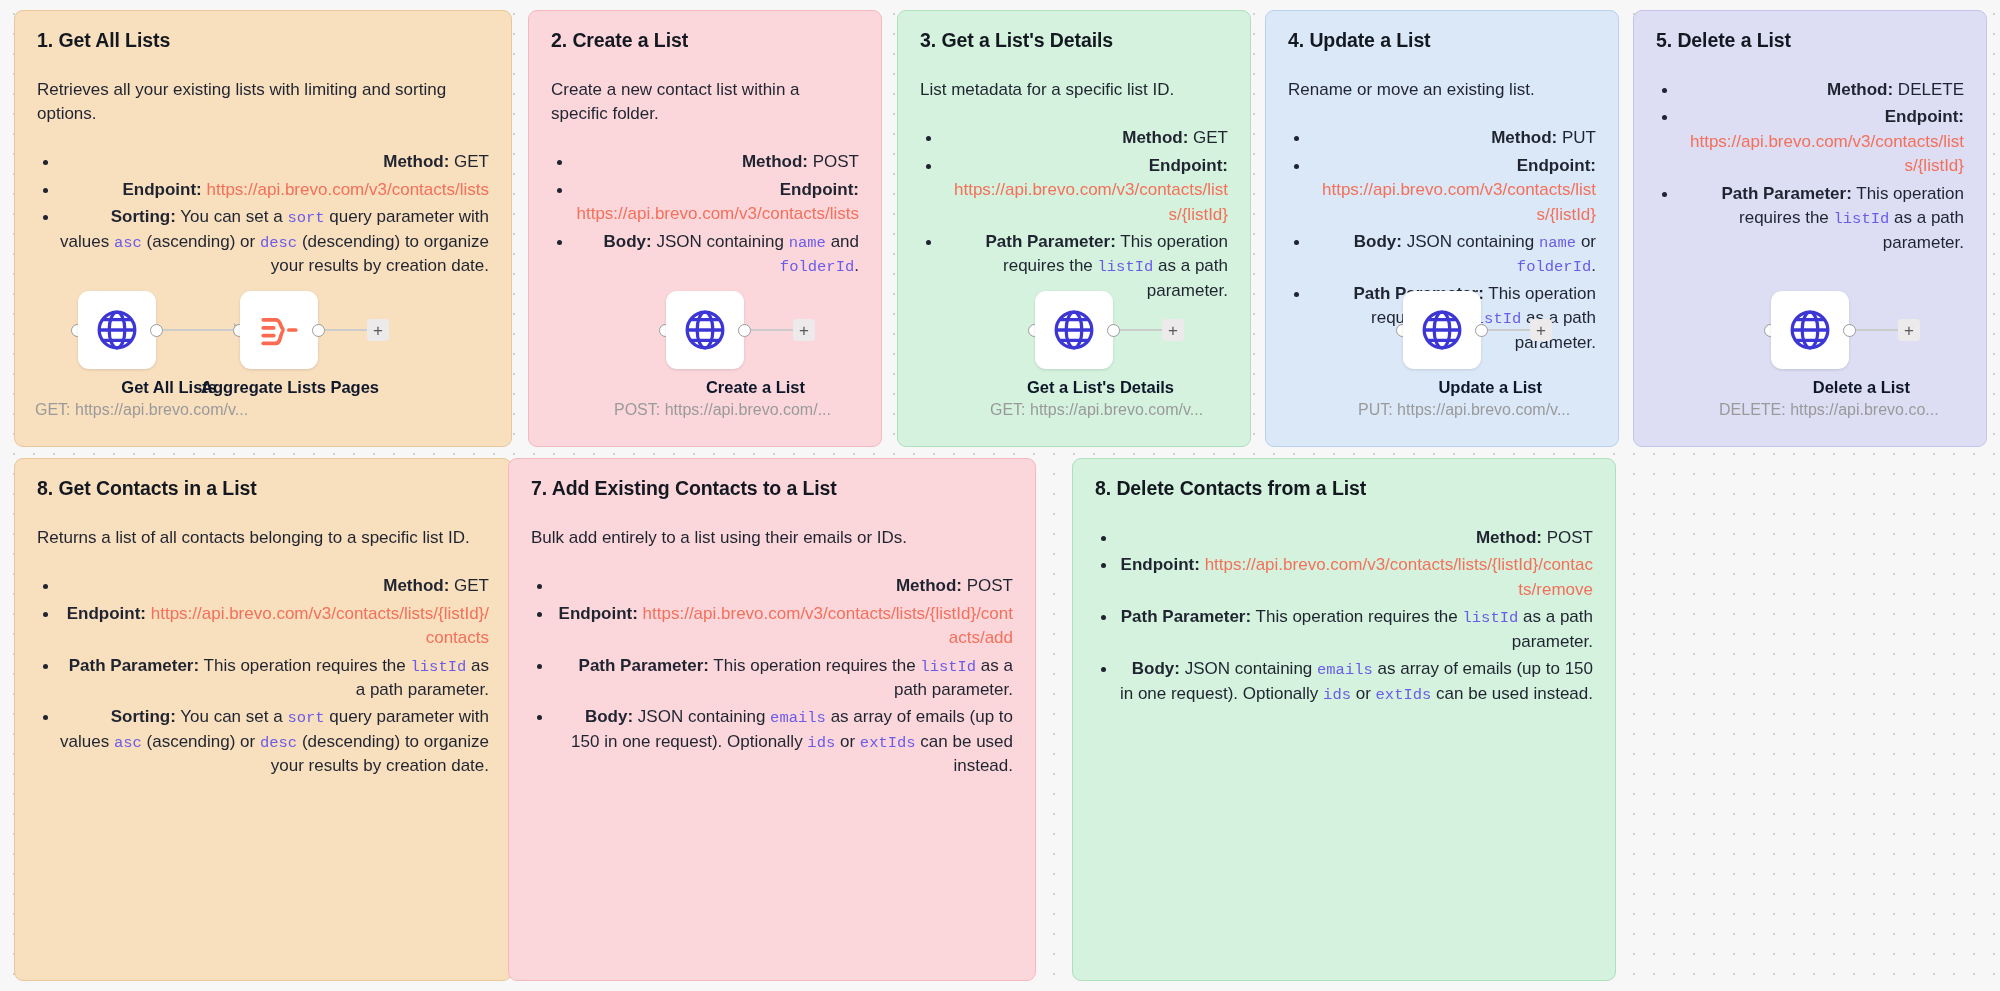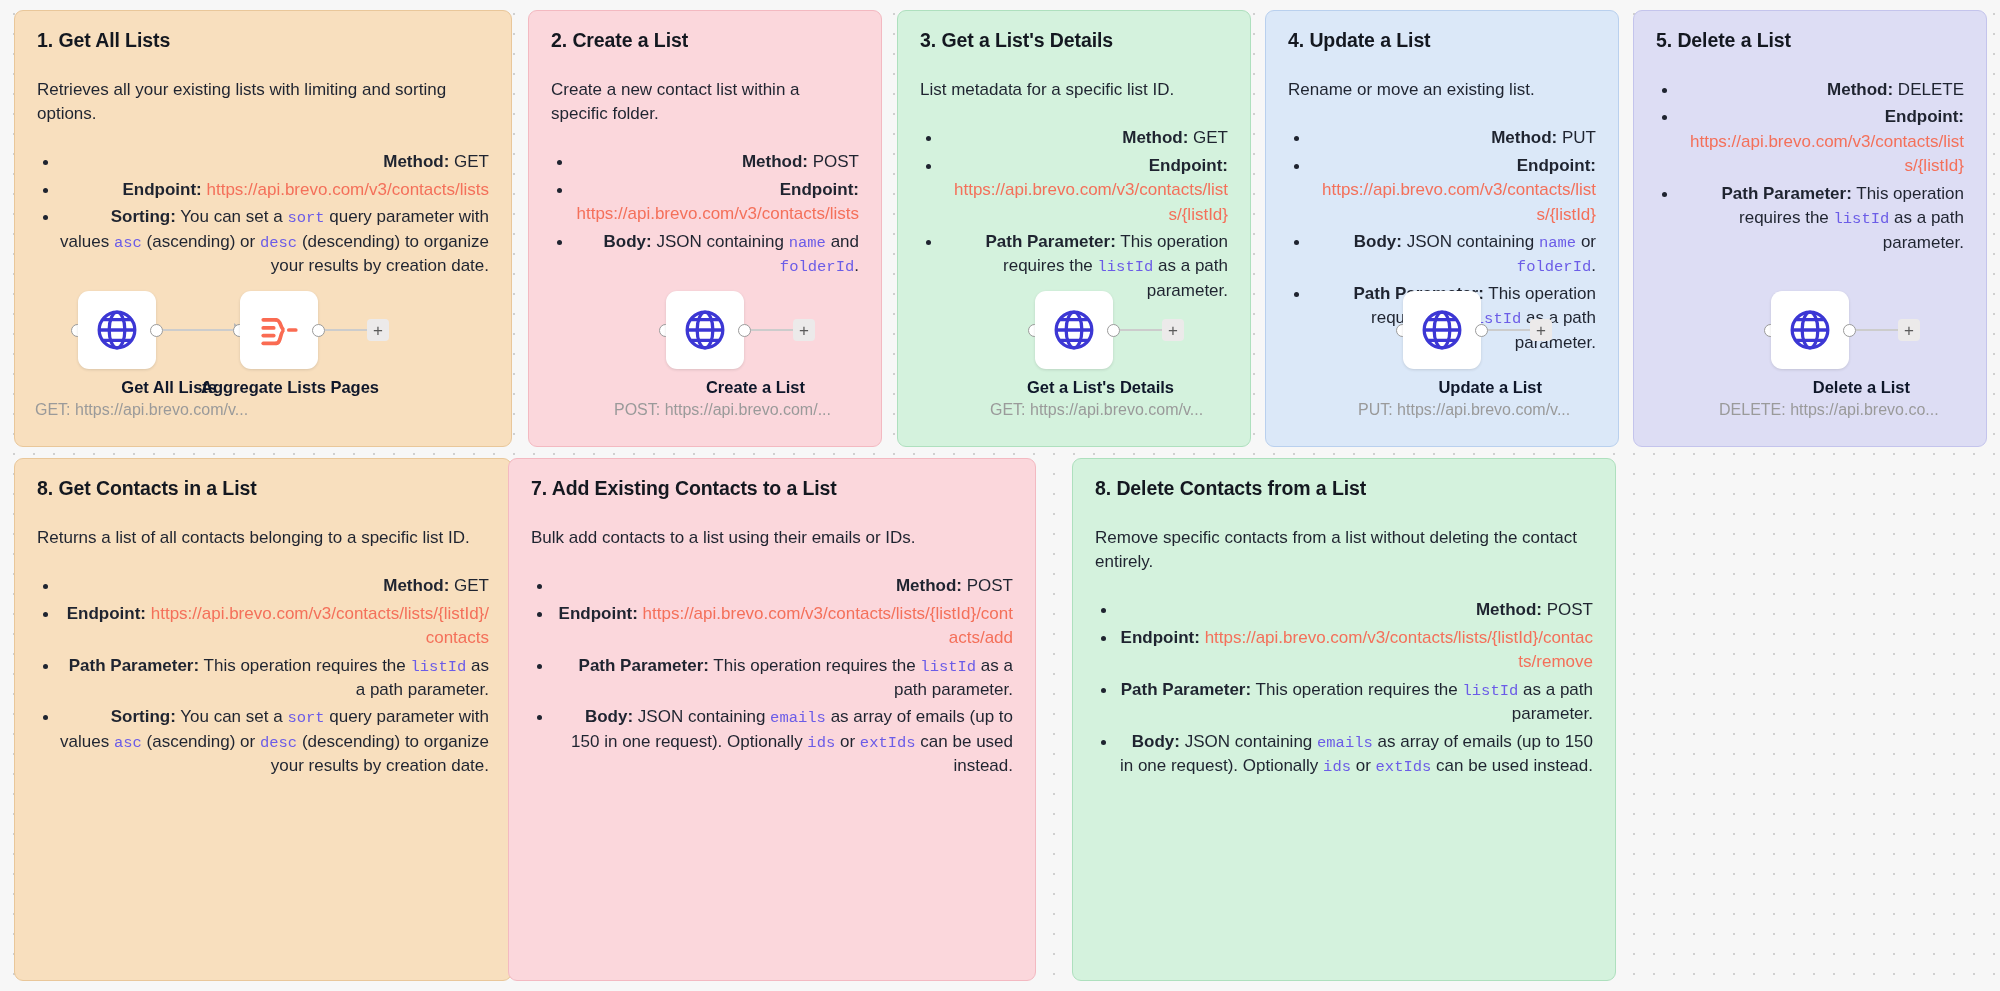--- a/index.html
+++ b/index.html
@@ -315,21 +315,21 @@
         
         
         
         
       </div>
     </div>
   </div>
 
   <div class="card" style="left:508px; top:458px; width:528px; height:523px; background:#fbd7dc; border-color:#f3b9c1;">
     <div class="card-title">7. Add Existing Contacts to a List</div>
-    <div class="card-desc">Bulk add contacts to a list using their emails or IDs.</div>
+    <div class="card-desc">Bulk add entirely to a list using their emails or IDs.</div>
     <ul class="bullets">
       <li><span class="lbl">Method:</span><span> POST</span></li>
       <li><span class="lbl">Endpoint:</span> <span class="url">https://api.brevo.com/v3/contacts/lists/{listId}/contacts/add</span></li>
       <li><span class="lbl">Path Parameter:</span><span> This operation requires the </span><span class="code">listId</span><span> as a path parameter.</span></li>
       <li><span class="lbl">Body:</span><span> JSON containing </span><span class="code">emails</span><span> as array of emails (up to 150 in one request). Optionally </span><span class="code">ids</span><span> or </span><span class="code">extIds</span><span> can be used instead.</span></li>
     </ul>
     <div class="flow" style="top:678px;">
       <div class="node-group" style="left:197px;">
         
         
@@ -337,21 +337,20 @@
         
         
         
         
       </div>
     </div>
   </div>
 
   <div class="card" style="left:1072px; top:458px; width:544px; height:523px; background:#d4f2dd; border-color:#aee0be;">
     <div class="card-title">8. Delete Contacts from a List</div>
-    <div class="card-desc">Remove specific contacts from a list without deleting the contact entirely.</div>
     <ul class="bullets">
       <li><span class="lbl">Method:</span><span> POST</span></li>
       <li><span class="lbl">Endpoint:</span> <span class="url">https://api.brevo.com/v3/contacts/lists/{listId}/contacts/remove</span></li>
       <li><span class="lbl">Path Parameter:</span><span> This operation requires the </span><span class="code">listId</span><span> as a path parameter.</span></li>
       <li><span class="lbl">Body:</span><span> JSON containing </span><span class="code">emails</span><span> as array of emails (up to 150 in one request). Optionally </span><span class="code">ids</span><span> or </span><span class="code">extIds</span><span> can be used instead.</span></li>
     </ul>
     <div class="flow" style="top:678px;">
       <div class="node-group" style="left:257px;">
         
         

